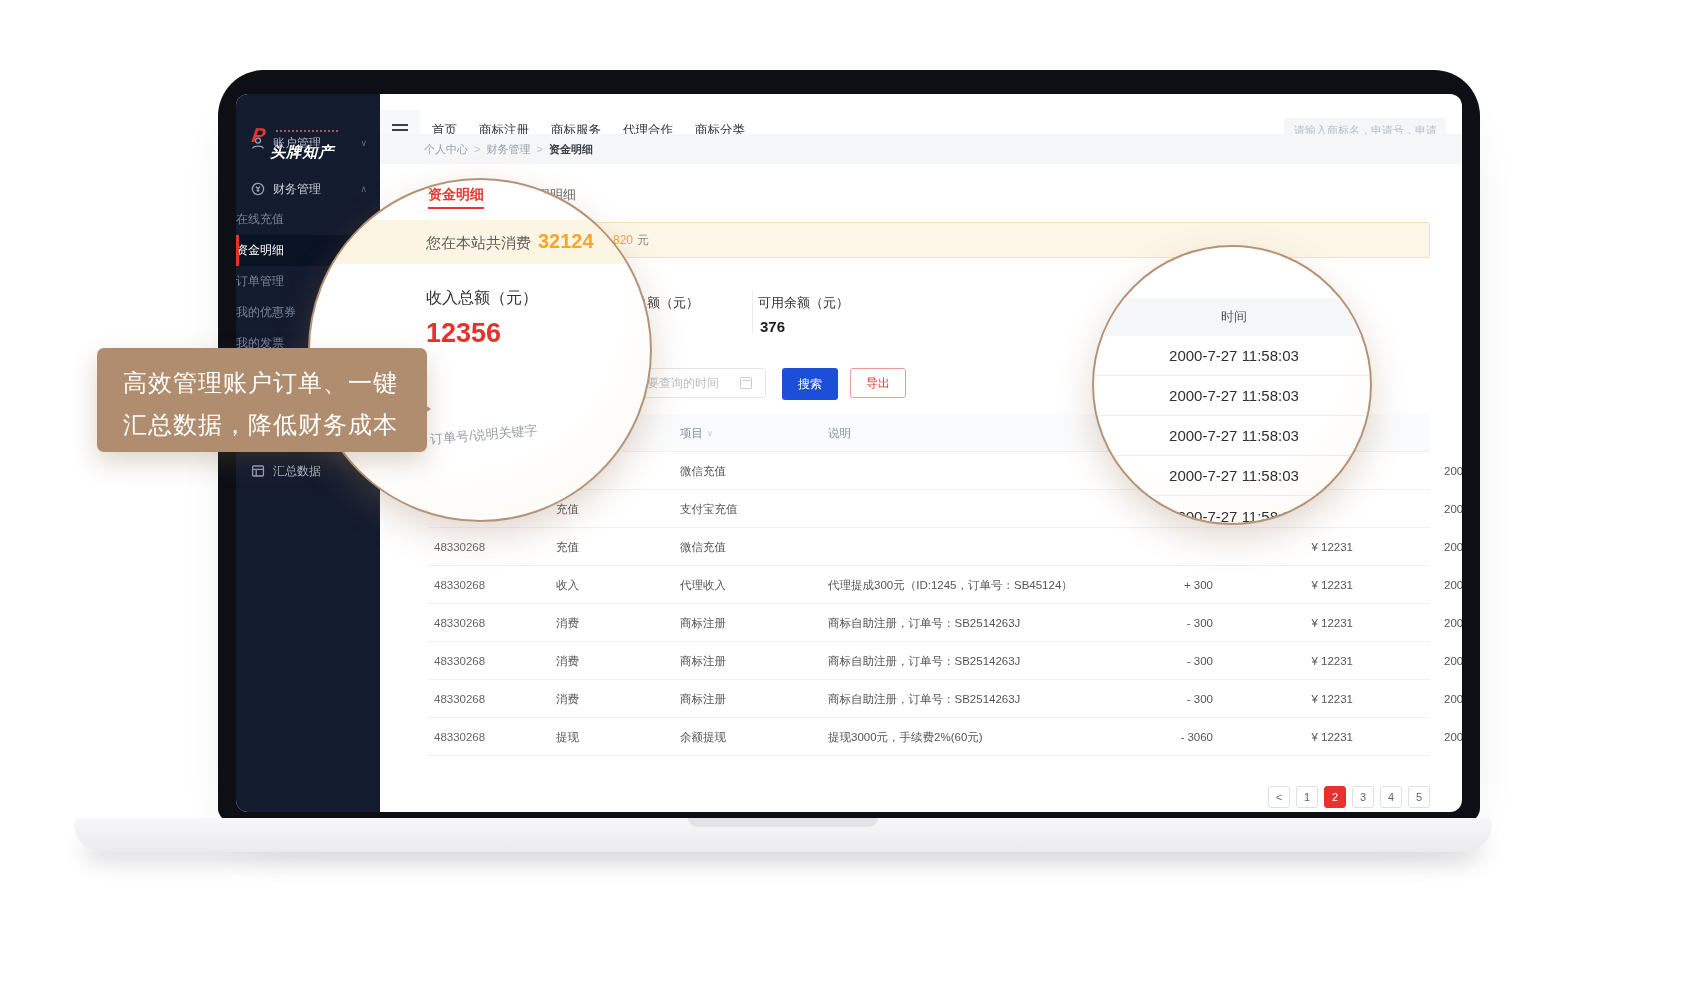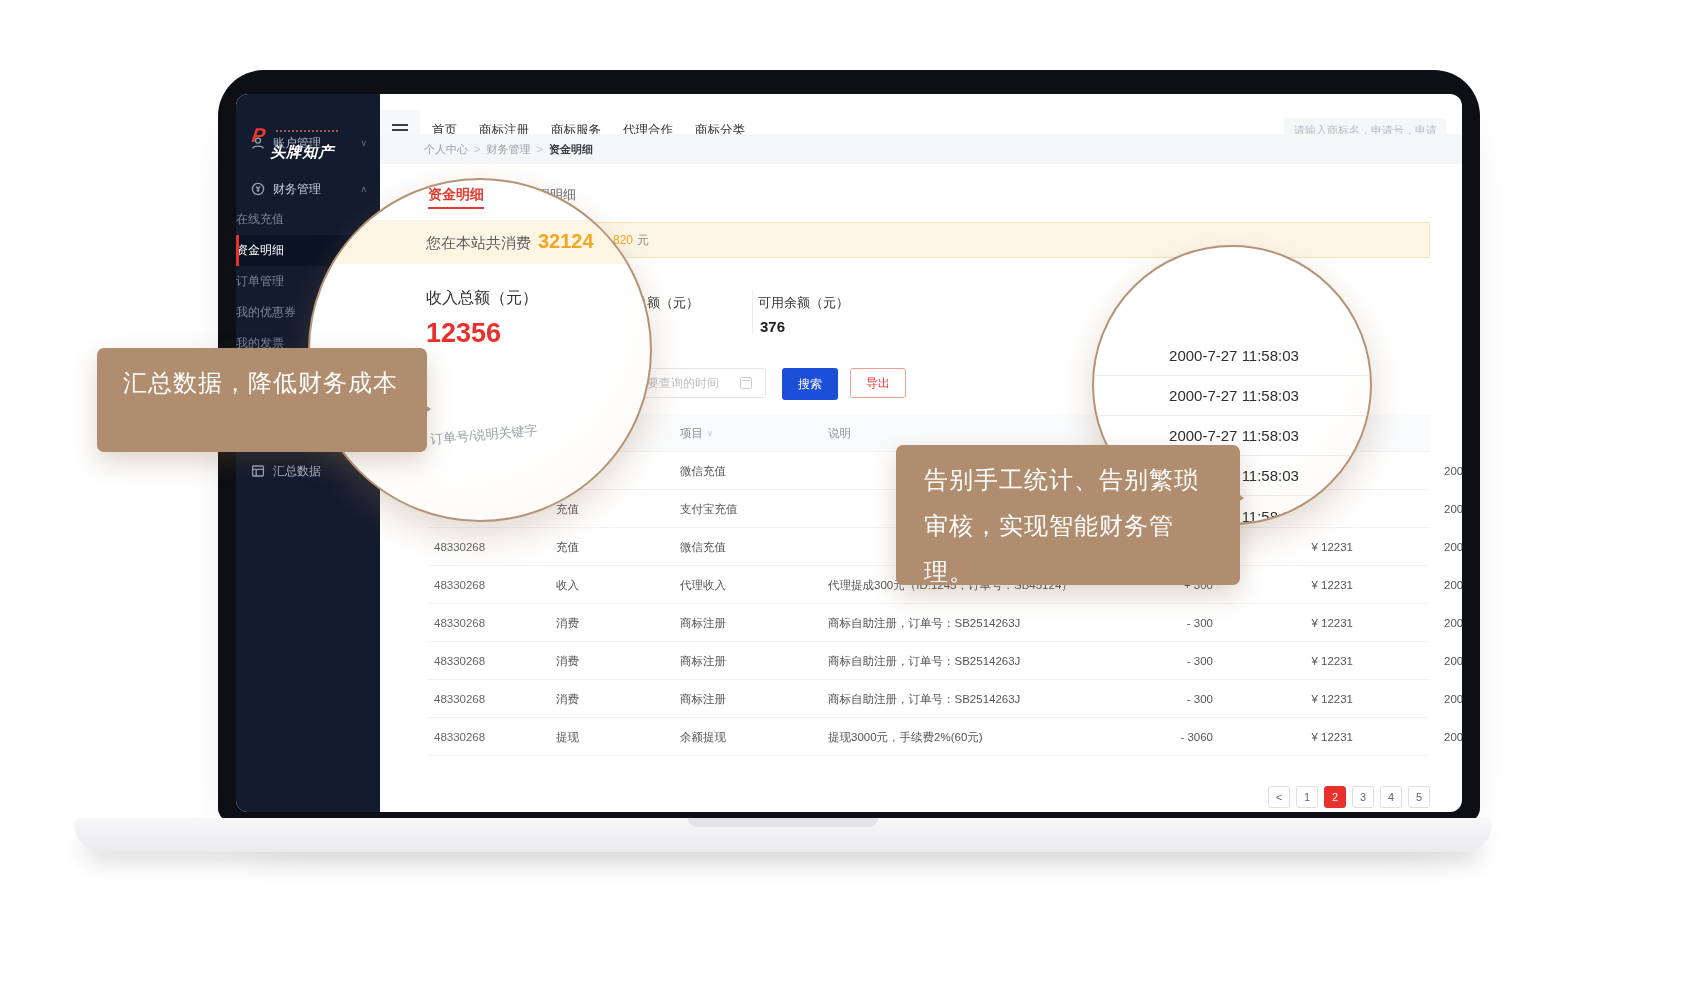--- a/index.html
+++ b/index.html
@@ -354,29 +354,26 @@
     <div class="ml-banner">
       <span class="pre">您在本站共消费</span>
       <span class="amt">32124</span>
     </div>
     <span class="ml-stat-label">收入总额（元）</span>
     <span class="ml-stat-value">12356</span>
     <span class="ml-colhead">订单号/说明关键字</span>
   </div>
 
   <div class="mag mag-right z5">
+    <div class="mr-head">时间</div>
     <div class="mr-row" style="top:89px;">2000-7-27 11:58:03</div>
     <div class="mr-row" style="top:129px;">2000-7-27 11:58:03</div>
     <div class="mr-row" style="top:169px;">2000-7-27 11:58:03</div>
     <div class="mr-row" style="top:209px;">2000-7-27 11:58:03</div>
     <div class="mr-row" style="top:249px; border-bottom:0;">2000-7-27 11:58:03</div>
   </div>
 
   <div class="tip tip-left z6">
+    <div class="ln">高效管理账户订单、一键</div>
     <div class="ln">汇总数据，降低财务成本</div>
   </div>
-  <div class="tip tip-right z6">
-    <div class="ln">告别手工统计、告别繁琐</div>
-    <div class="ln">审核，实现智能财务管</div>
-    <div class="ln">理。</div>
-  </div>
 
 </div>
 
 </body></html>

